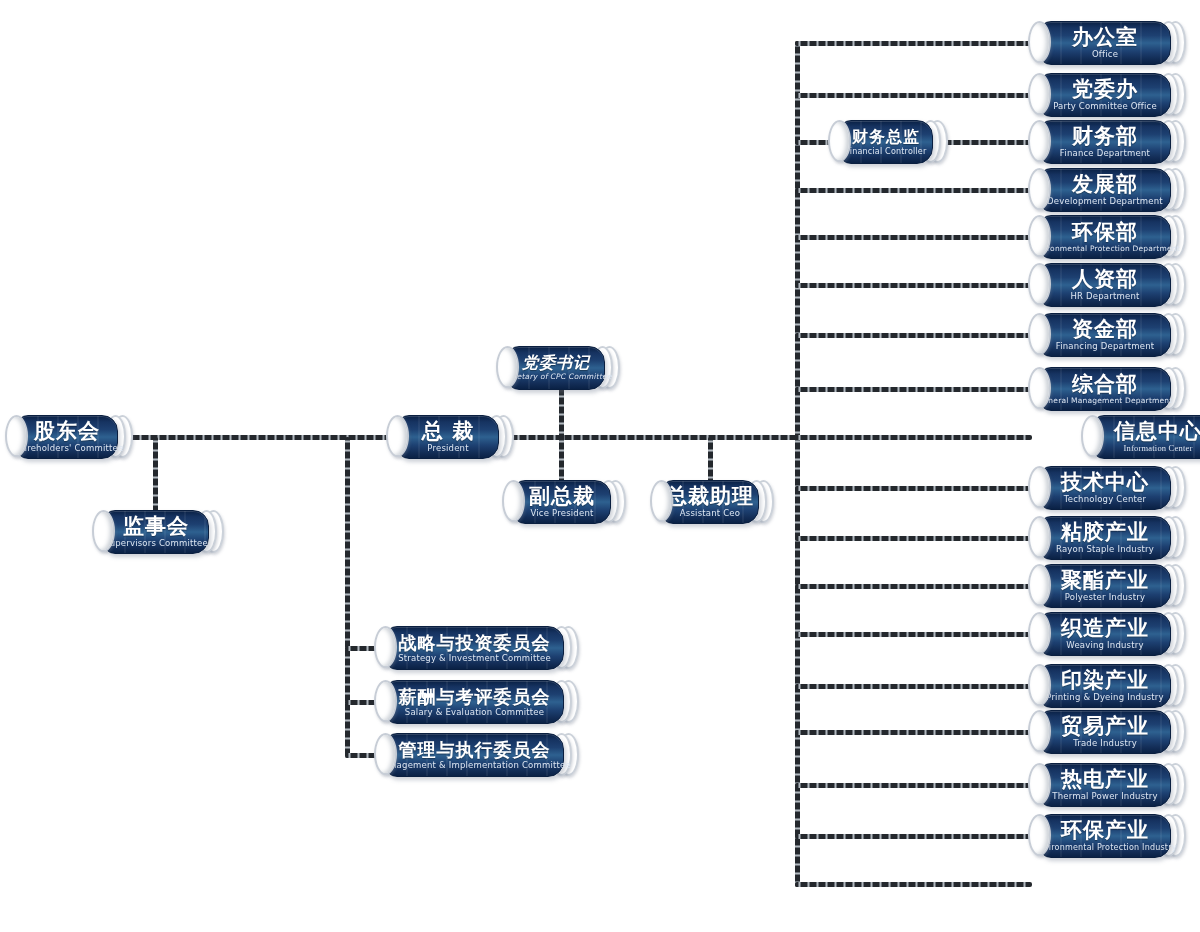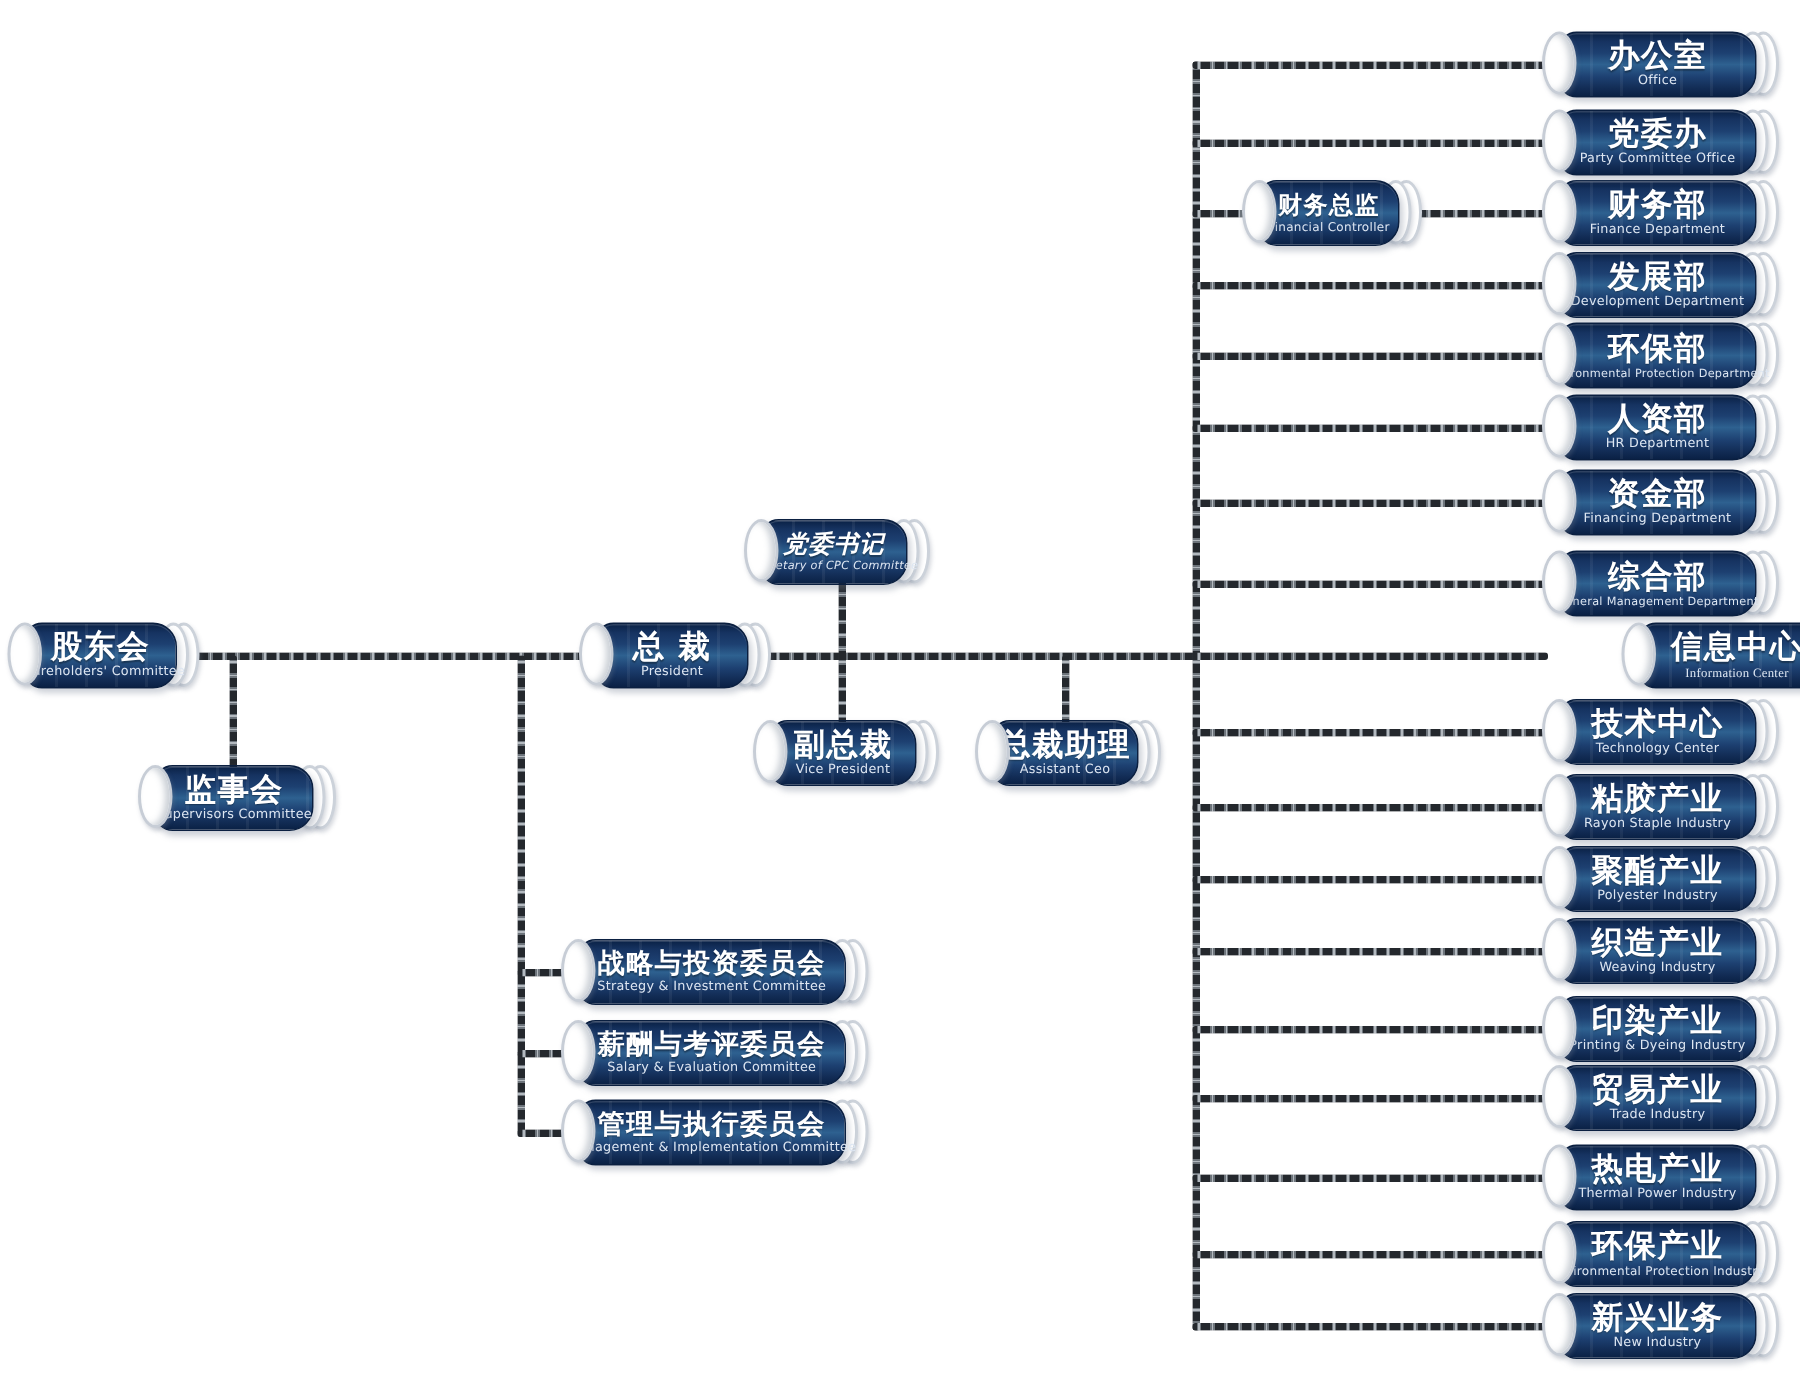--- a/index.html
+++ b/index.html
@@ -354,23 +354,14 @@
   <div class="node n-right" style="left:1028px;top:814px;">
     <span class="ring r2"></span>
     <span class="ring r1"></span>
     <div class="body">
       <div class="zh">环保产业</div>
       <div class="en" style="font-size:8px;">Environmental Protection Industry</div>
     </div>
     <span class="cap"></span>
   </div>
 
-  <div class="node n-right" style="left:1028px;top:862px;">
-    <span class="ring r2"></span>
-    <span class="ring r1"></span>
-    <div class="body">
-      <div class="zh">新兴业务</div>
-      <div class="en">New Industry</div>
-    </div>
-    <span class="cap"></span>
-  </div>
 
 </div>
 
 </body></html>

